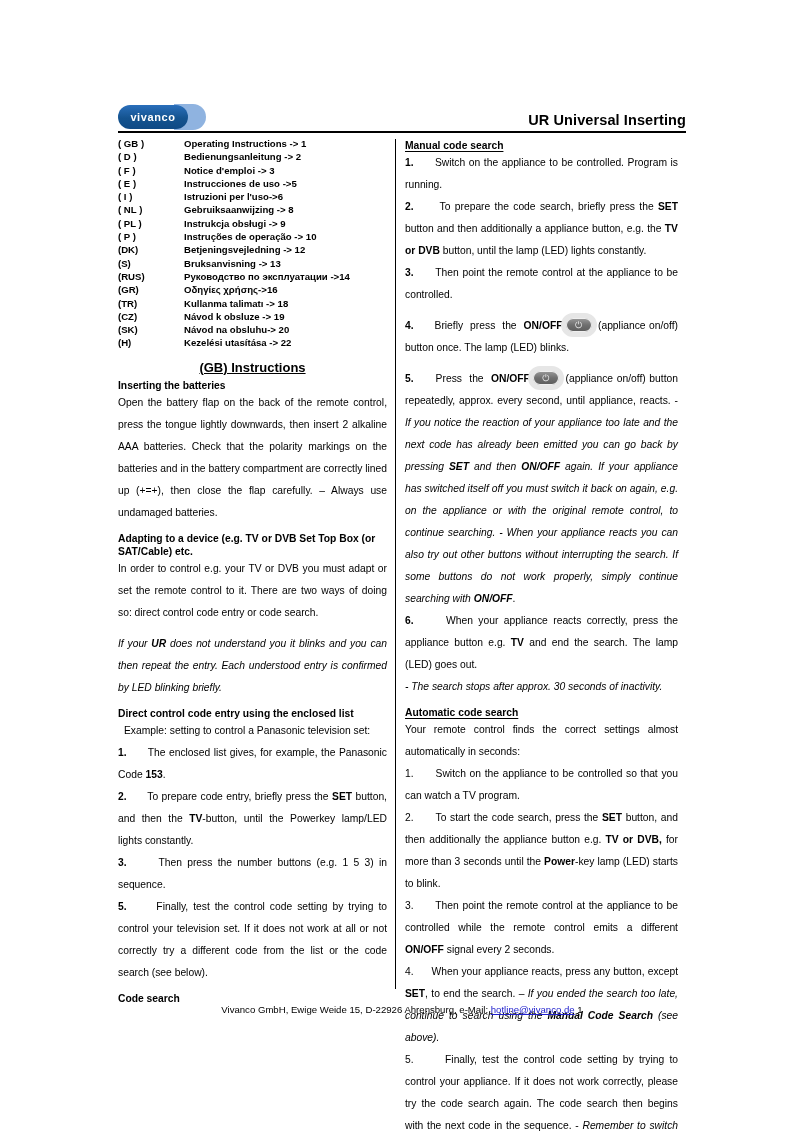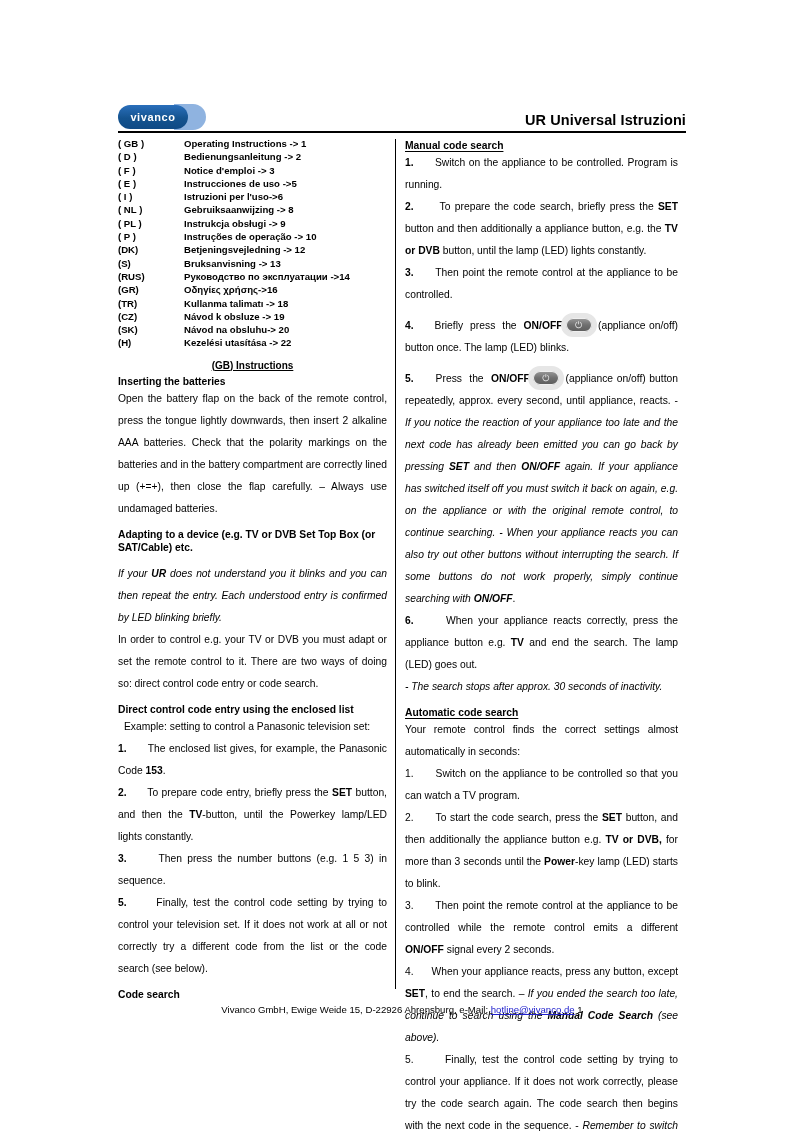--- a/index.html
+++ b/index.html
@@ -113,21 +113,21 @@
   .lang-table td {
     padding: 0;
     vertical-align: top;
     white-space: nowrap;
   }
   .lang-code { width: 66px; }
 
   
   .sec-title {
     text-align: center;
-    font-size: 10px;
+    font-size: 13px;
     font-weight: bold;
     margin: 10px 0 4px 0;
   }
   .sec-title span {
     text-decoration: underline;
   }
 
   h3.h {
     font-size: 10.3px;
     font-weight: bold;
@@ -199,21 +199,21 @@
 
 <div class="page">
 
   <div class="header">
     <div class="logo">
       <div class="logo-tab"></div>
       <div class="logo-badge">
         <span class="logo-text">vivanco</span>
       </div>
     </div>
-    <div class="header-title">UR Universal Istruzioni</div>
+    <div class="header-title">UR Universal Inserting</div>
   </div>
 
   <div class="columns">
 
     <div class="col-left">
 
       <table class="lang-table">
         <tbody>
           <tr>
             <td class="lang-code">( GB )</td>
@@ -281,23 +281,23 @@
           </tr>
         </tbody>
       </table>
 
       <div class="sec-title"><span>(GB) Instructions</span></div>
 
       <h3 class="h first">Inserting the batteries</h3>
       <p class="t">Open the battery flap on the back of the remote control, press the tongue lightly downwards, then insert 2 alkaline AAA batteries. Check that the polarity markings on the batteries and in the battery compartment are correctly lined up (+=+), then close the flap carefully. – Always use undamaged batteries.</p>
 
       <h3 class="h">Adapting to a device (e.g. TV or DVB Set Top Box (or SAT/Cable) etc.</h3>
+      <p class="t">In order to control e.g. your TV or DVB you must adapt or set the remote control to it. There are two ways of doing so: direct control code entry or code search.</p>
+
       <p class="t it gap">If your <b>UR</b> does not understand you it blinks and you can then repeat the entry. Each understood entry is confirmed by LED blinking briefly.</p>
-
-      <p class="t">In order to control e.g. your TV or DVB you must adapt or set the remote control to it. There are two ways of doing so: direct control code entry or code search.</p>
 
       <h3 class="h">Direct control code entry using the enclosed list</h3>
       <p class="t left">Example: setting to control a Panasonic television set:</p>
       <p class="t"><b>1.</b>&nbsp;&nbsp;&nbsp;&nbsp;&nbsp;&nbsp;The enclosed list gives, for example, the Panasonic Code <b>153</b>.</p>
       <p class="t"><b>2.</b>&nbsp;&nbsp;&nbsp;&nbsp;&nbsp;&nbsp;To prepare code entry, briefly press the <b>SET</b> button, and then the <b>TV</b>-button, until the Powerkey lamp/LED lights constantly.</p>
       <p class="t"><b>3.</b>&nbsp;&nbsp;&nbsp;&nbsp;&nbsp;&nbsp;Then press the number buttons (e.g. 1 5 3) in sequence.</p>
       <p class="t"><b>5.</b>&nbsp;&nbsp;&nbsp;&nbsp;&nbsp;&nbsp;Finally, test the control code setting by trying to control your television set. If it does not work at all or not correctly try a different code from the list or the code search (see below).</p>
 
       <h3 class="h">Code search</h3>
     </div>

